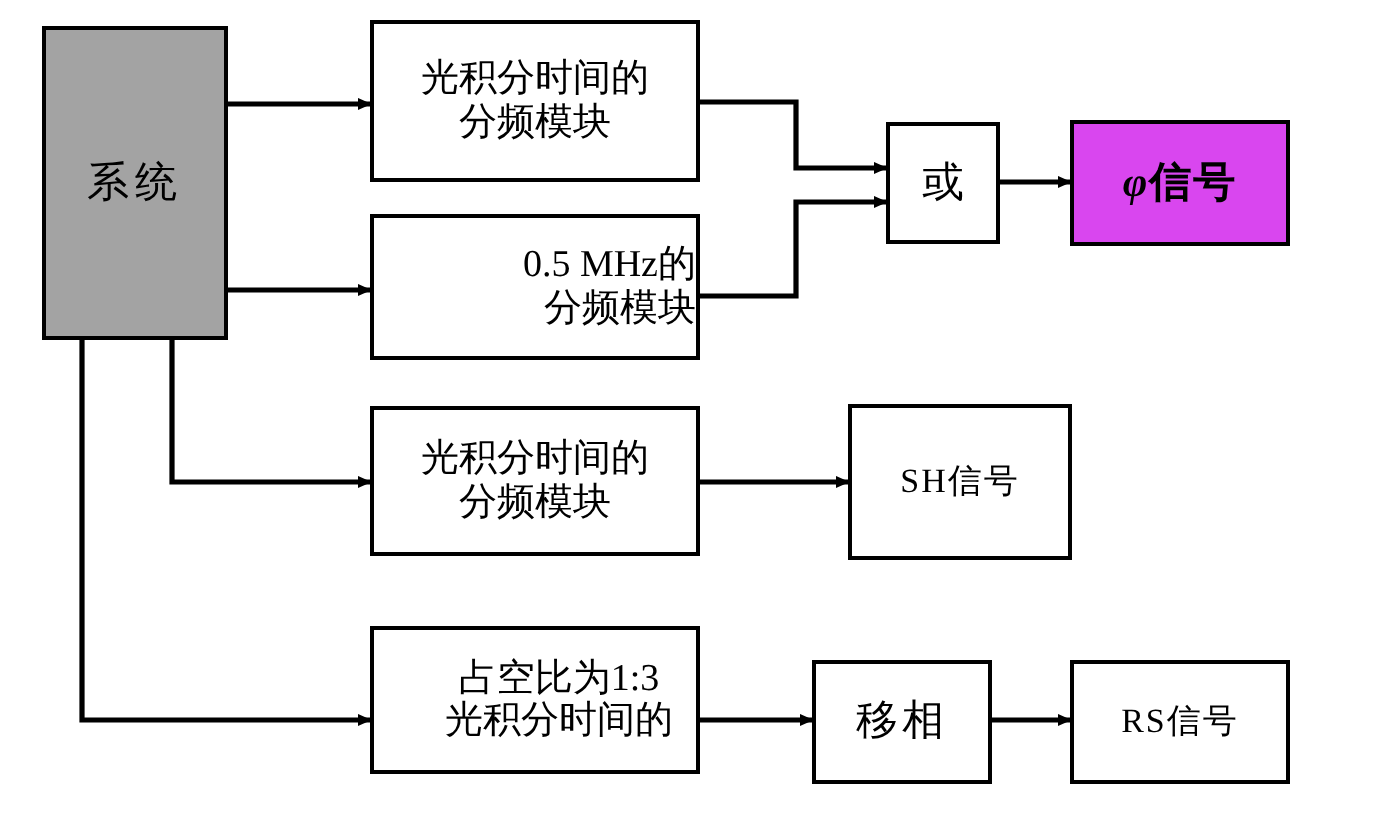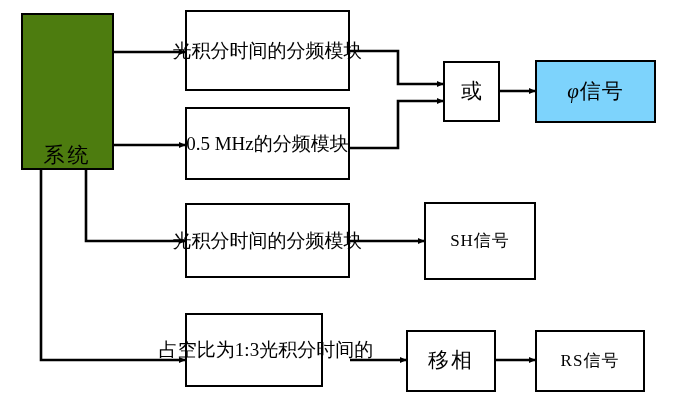--- a/index.html
+++ b/index.html
@@ -24,21 +24,21 @@
     width: 688px;
     height: 407px;
     pointer-events: none;
   }
   .node {
     position: absolute;
     box-sizing: border-box;
     background: #ffffff;
     border: 2px solid #000000;
     display: flex;
-    flex-direction: row;
+    flex-direction: column;
     align-items: center;
     justify-content: center;
     text-align: center;
     color: #000000;
     line-height: 1.12;
     z-index: 2;
   }
   .node .ln {
     display: block;
     white-space: nowrap;
@@ -65,45 +65,45 @@
       <polyline points="114,145 185,145" fill="none" stroke="#000000" stroke-width="2.6" stroke-linejoin="miter" stroke-linecap="butt" marker-end="url(#arrowhead)"></polyline>
       <polyline points="86,170 86,241 185,241" fill="none" stroke="#000000" stroke-width="2.6" stroke-linejoin="miter" stroke-linecap="butt" marker-end="url(#arrowhead)"></polyline>
       <polyline points="41,170 41,360 185,360" fill="none" stroke="#000000" stroke-width="2.6" stroke-linejoin="miter" stroke-linecap="butt" marker-end="url(#arrowhead)"></polyline>
       <polyline points="350,51 398,51 398,84 443,84" fill="none" stroke="#000000" stroke-width="2.6" stroke-linejoin="miter" stroke-linecap="butt" marker-end="url(#arrowhead)"></polyline>
       <polyline points="350,148 398,148 398,101 443,101" fill="none" stroke="#000000" stroke-width="2.6" stroke-linejoin="miter" stroke-linecap="butt" marker-end="url(#arrowhead)"></polyline>
       <polyline points="500,91 535,91" fill="none" stroke="#000000" stroke-width="2.6" stroke-linejoin="miter" stroke-linecap="butt" marker-end="url(#arrowhead)"></polyline>
       <polyline points="350,241 424,241" fill="none" stroke="#000000" stroke-width="2.6" stroke-linejoin="miter" stroke-linecap="butt" marker-end="url(#arrowhead)"></polyline>
       <polyline points="350,360 406,360" fill="none" stroke="#000000" stroke-width="2.6" stroke-linejoin="miter" stroke-linecap="butt" marker-end="url(#arrowhead)"></polyline>
       <polyline points="496,360 535,360" fill="none" stroke="#000000" stroke-width="2.6" stroke-linejoin="miter" stroke-linecap="butt" marker-end="url(#arrowhead)"></polyline>
     </svg>
-<div class="node f-sys" style="left: 21px; top: 13px; width: 93px; height: 157px; background: #4d7c0f; border-color: rgb(0, 0, 0); border-width: 2px; align-items: flex-end;">
+<div class="node f-sys" style="left: 21px; top: 13px; width: 93px; height: 157px; background: #a3a3a3; border-color: rgb(0, 0, 0); border-width: 2px;">
       <span class="ln">系统</span>
     </div>
     <div class="node f-blk" style="left: 185px; top: 10px; width: 165px; height: 81px; background: rgb(255, 255, 255); border-color: rgb(0, 0, 0); border-width: 2px;">
       <span class="ln">光积分时间的</span>
       <span class="ln">分频模块</span>
     </div>
-    <div class="node f-blk" style="left: 185px; top: 107px; width: 165px; height: 73px; background: rgb(255, 255, 255); border-color: rgb(0, 0, 0); border-width: 2px;">
+    <div class="node f-blk" style="left: 185px; top: 107px; width: 165px; height: 73px; background: rgb(255, 255, 255); border-color: rgb(0, 0, 0); border-width: 2px; align-items: flex-end;">
       <span class="ln">0.5 MHz的</span>
       <span class="ln">分频模块</span>
     </div>
     <div class="node f-or" style="left: 443px; top: 61px; width: 57px; height: 61px; background: rgb(255, 255, 255); border-color: rgb(0, 0, 0); border-width: 2px;">
       <span class="ln">或</span>
     </div>
-    <div class="node f-phi" style="left: 535px; top: 60px; width: 121px; height: 63px; background: #7dd3fc; border-color: rgb(0, 0, 0); border-width: 2px;">
+    <div class="node f-phi" style="left: 535px; top: 60px; width: 110px; height: 63px; background: #d946ef; border-color: rgb(0, 0, 0); border-width: 2px; font-weight: bold;">
       <span class="ln"><span class="phi-glyph">φ</span>信号</span>
     </div>
     <div class="node f-blk" style="left: 185px; top: 203px; width: 165px; height: 75px; background: rgb(255, 255, 255); border-color: rgb(0, 0, 0); border-width: 2px;">
       <span class="ln">光积分时间的</span>
       <span class="ln">分频模块</span>
     </div>
     <div class="node f-sig" style="left: 424px; top: 202px; width: 112px; height: 78px; background: rgb(255, 255, 255); border-color: rgb(0, 0, 0); border-width: 2px;">
       <span class="ln">SH信号</span>
     </div>
-    <div class="node f-blk" style="left: 185px; top: 313px; width: 138px; height: 74px; background: rgb(255, 255, 255); border-color: rgb(0, 0, 0); border-width: 2px; padding-left: 24px;">
+    <div class="node f-blk" style="left: 185px; top: 313px; width: 165px; height: 74px; background: rgb(255, 255, 255); border-color: rgb(0, 0, 0); border-width: 2px; padding-left: 24px;">
       <span class="ln">占空比为1:3</span>
       <span class="ln">光积分时间的</span>
     </div>
     <div class="node f-move" style="left: 406px; top: 330px; width: 90px; height: 62px; background: rgb(255, 255, 255); border-color: rgb(0, 0, 0); border-width: 2px;">
       <span class="ln">移相</span>
     </div>
     <div class="node f-sig" style="left: 535px; top: 330px; width: 110px; height: 62px; background: rgb(255, 255, 255); border-color: rgb(0, 0, 0); border-width: 2px;">
       <span class="ln">RS信号</span>
     </div>
   </div>

